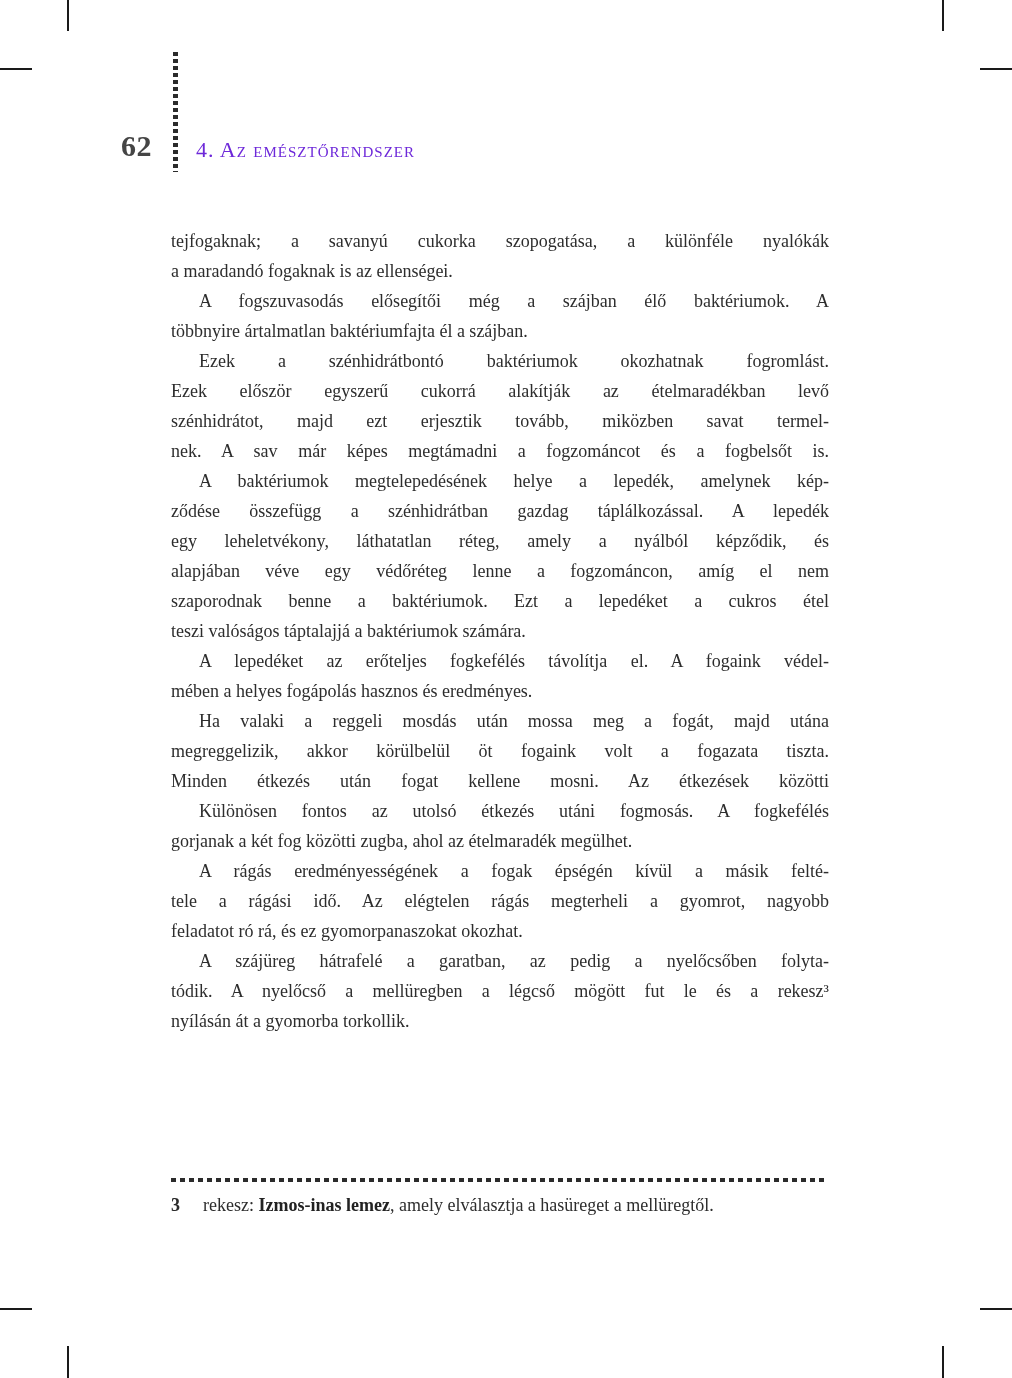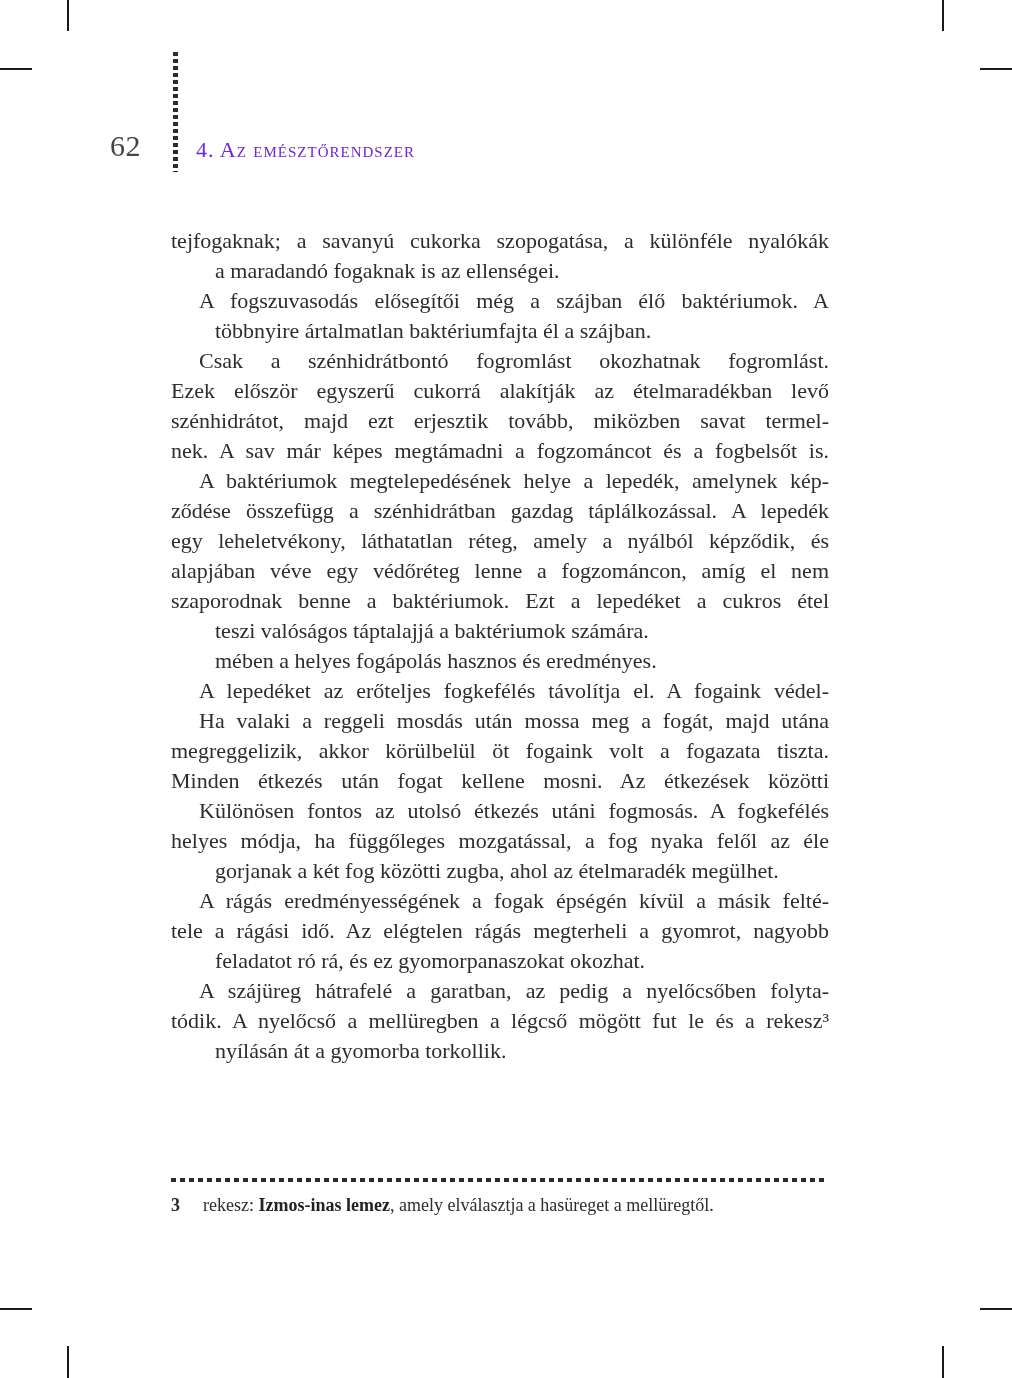--- a/index.html
+++ b/index.html
@@ -26,23 +26,23 @@
   .crop.bl-v { left: 67px;  top: 1346px;  width: 2px;  height: 32px; }
   .crop.br-h { left: 980px; top: 1308px;  width: 32px; height: 2px;  }
   .crop.br-v { left: 942px; top: 1346px;  width: 2px;  height: 32px; }
 
   
   .page-number {
     position: absolute;
     left: 110px;
     top: 131px;
     width: 53px;
-    text-align: left;
+    text-align: center;
     font-size: 30px;
-    font-weight: normal;
+    font-weight: bold;
     color: #454545;
     letter-spacing: 0.5px;
     line-height: 30px;
   }
   .header-rule {
     position: absolute;
     left: 173px;
     top: 52px;
     width: 5px;
     height: 120px;
@@ -59,37 +59,36 @@
     line-height: 26px;
     white-space: nowrap;
   }
 
   
   .body-text {
     position: absolute;
     left: 171px;
     top: 226px;
     width: 658px;
-    font-size: 22px;
+    font-size: 18px;
     color: #2d2d2d;
   }
   .line {
     height: 30px;
     line-height: 30px;
     text-align: justify;
     text-align-last: justify;
     white-space: normal;
     overflow: visible;
   }
   .line.first {
     padding-left: 28px;
   }
   .line.last {
     text-align-last: left;
-    margin-left: 44px;
   }
 
   
   .footnote-separator {
     position: absolute;
     left: 171px;
     top: 1178px;
     width: 656px;
     height: 4px;
     background: repeating-linear-gradient(90deg, #2b2b2b 0 5px, transparent 5px 9px);
@@ -138,49 +137,48 @@
       <div class="line">tejfogaknak; a savanyú cukorka szopogatása, a különféle nyalókák</div>
       <div class="line last">a maradandó fogaknak is az ellenségei.</div>
     </div>
 
     <div>
       <div class="line first">A fogszuvasodás elősegítői még a szájban élő baktériumok. A</div>
       <div class="line last">többnyire ártalmatlan baktériumfajta él a szájban.</div>
     </div>
 
     <div>
-      <div class="line first">Csak a szénhidrátbontó fogromlást okozhatnak fogromlást.</div>
+      <div class="line first">Ezek a szénhidrátbontó baktériumok okozhatnak fogromlást.</div>
       <div class="line">Ezek először egyszerű cukorrá alakítják az ételmaradékban levő</div>
       <div class="line">szénhidrátot, majd ezt erjesztik tovább, miközben savat termel-</div>
       <div class="line">nek. A sav már képes megtámadni a fogzománcot és a fogbelsőt is.</div>
     </div>
 
     <div>
       <div class="line first">A baktériumok megtelepedésének helye a lepedék, amelynek kép-</div>
       <div class="line">ződése összefügg a szénhidrátban gazdag táplálkozással. A lepedék</div>
       <div class="line">egy leheletvékony, láthatatlan réteg, amely a nyálból képződik, és</div>
       <div class="line">alapjában véve egy védőréteg lenne a fogzománcon, amíg el nem</div>
       <div class="line">szaporodnak benne a baktériumok. Ezt a lepedéket a cukros étel</div>
       <div class="line last">teszi valóságos táptalajjá a baktériumok számára.</div>
     </div>
 
     <div>
+      <div class="line first">A lepedéket az erőteljes fogkefélés távolítja el. A fogaink védel-</div>
       <div class="line last">mében a helyes fogápolás hasznos és eredményes.</div>
-      <div class="line first">A lepedéket az erőteljes fogkefélés távolítja el. A fogaink védel-</div>
     </div>
 
     <div>
       <div class="line first">Ha valaki a reggeli mosdás után mossa meg a fogát, majd utána</div>
       <div class="line">megreggelizik, akkor körülbelül öt fogaink volt a fogazata tiszta.</div>
       <div class="line">Minden étkezés után fogat kellene mosni. Az étkezések közötti</div>
     </div>
 
     <div>
       <div class="line first">Különösen fontos az utolsó étkezés utáni fogmosás. A fogkefélés</div>
-      <div class="line">helyes módja, ha függőleges mozgatással, a fog nyaka felől az éle</div>
       <div class="line last">gorjanak a két fog közötti zugba, ahol az ételmaradék megülhet.</div>
     </div>
 
     <div>
       <div class="line first">A rágás eredményességének a fogak épségén kívül a másik felté-</div>
       <div class="line">tele a rágási idő. Az elégtelen rágás megterheli a gyomrot, nagyobb</div>
       <div class="line last">feladatot ró rá, és ez gyomorpanaszokat okozhat.</div>
     </div>
 
     <div>

